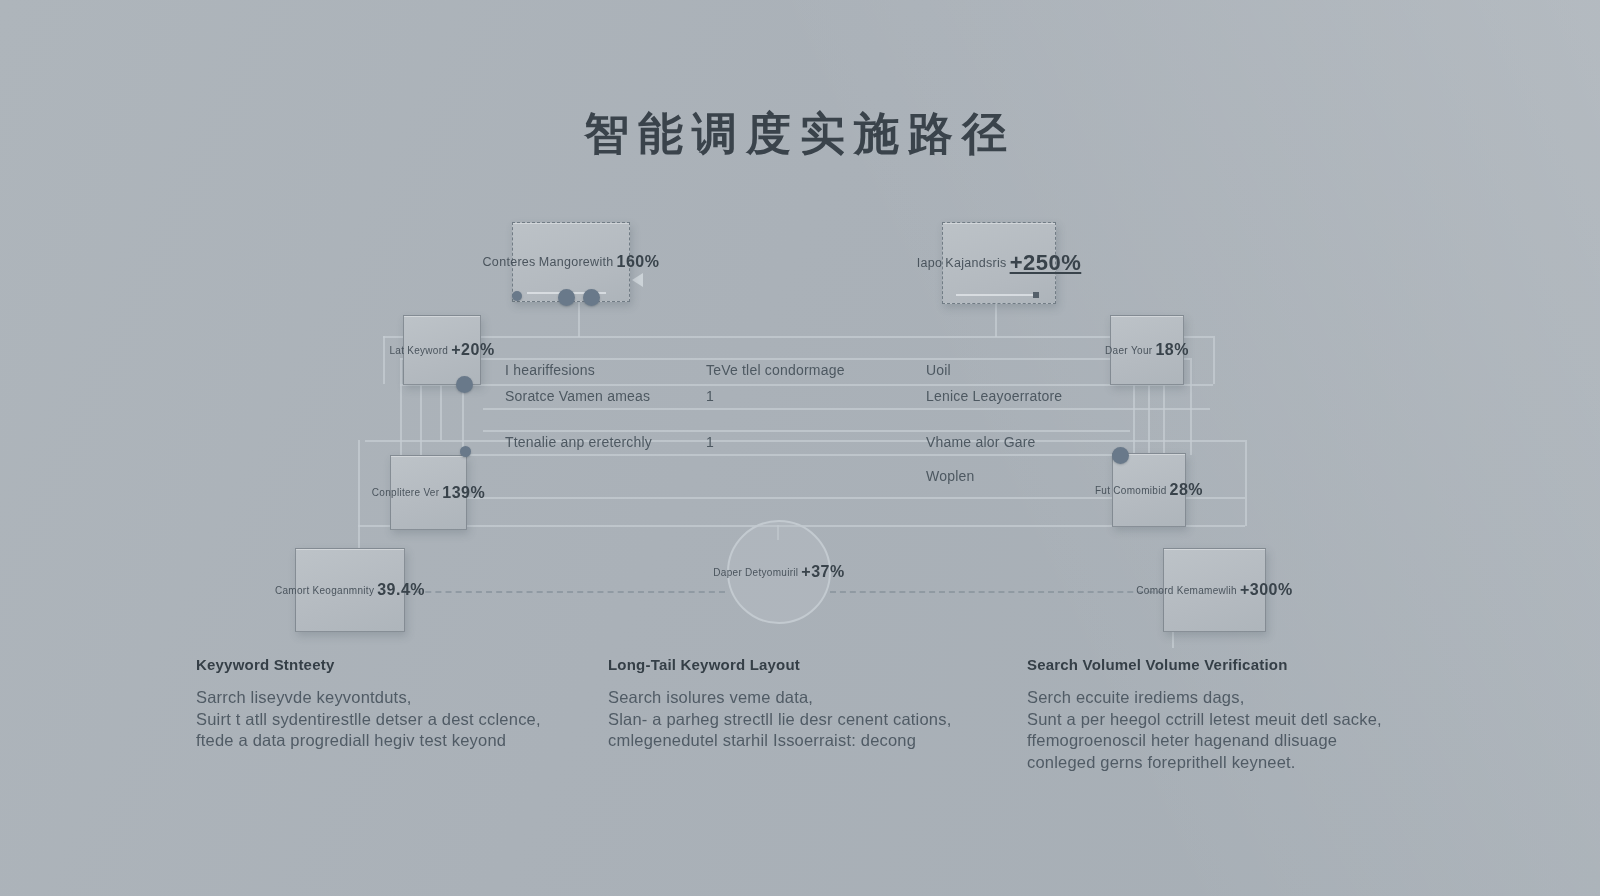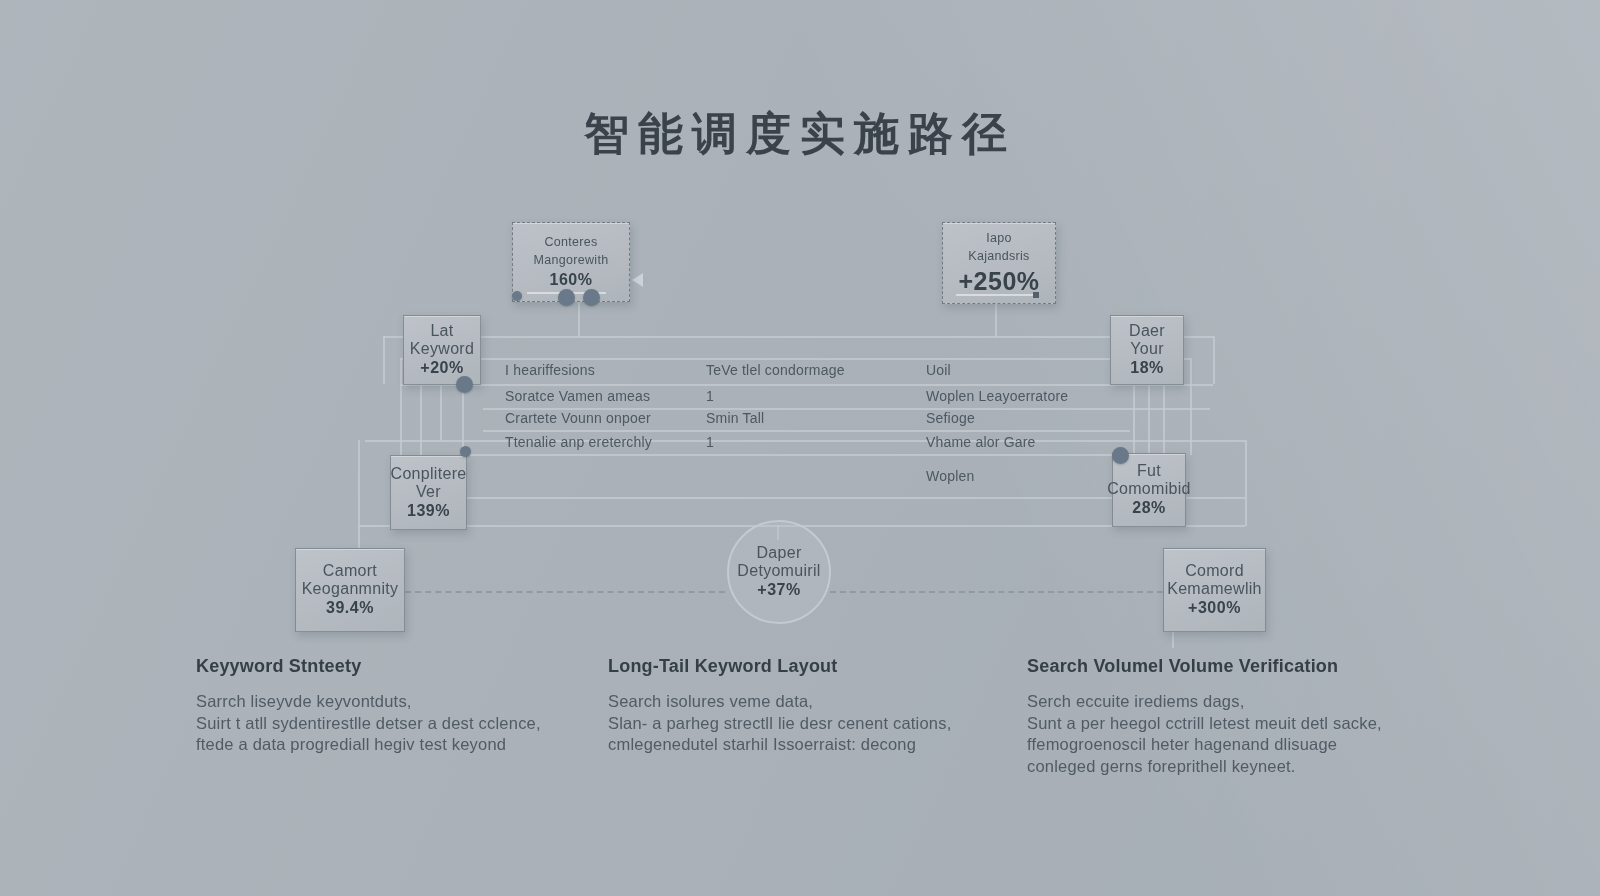--- a/index.html
+++ b/index.html
@@ -6,40 +6,40 @@
   body{width:1600px;height:896px;overflow:hidden;font-family:"Liberation Sans",sans-serif;}
   .stage{position:relative;width:1600px;height:896px;background:linear-gradient(115deg,#aeb5bb 0%,#aab1b8 45%,#a6aeb5 100%);}
   .sheen{position:absolute;inset:0;background:linear-gradient(245deg,rgba(255,255,255,0.14) 0%,rgba(255,255,255,0) 42%);pointer-events:none;}
   .title{position:absolute;left:0;top:104px;width:1600px;margin:0;text-align:center;font-size:45px;font-weight:600;color:#3a434b;letter-spacing:9px;}
   
   .hline{position:absolute;height:2px;background:#c6cdd2;opacity:.72;z-index:1;}
   .vline{position:absolute;width:2px;background:#c6cdd2;opacity:.72;z-index:1;}
   .dashline{position:absolute;height:0;border-top:2px dashed #8a959e;opacity:.8;z-index:1;}
   .dot{position:absolute;border-radius:50%;background:#69798a;z-index:3;box-shadow:0 1px 2px rgba(40,50,60,.25);}
   
-  .node{position:absolute;display:flex;flex-direction:column;align-items:center;justify-content:center;gap:3px;
+  .node{position:absolute;display:flex;flex-direction:row;align-items:center;justify-content:center;gap:3px;
         background:linear-gradient(160deg,#bdc3c8 0%,#b4bac0 60%,#aeb5bb 100%);
         border:1px solid rgba(92,102,112,.55);z-index:2;
         box-shadow:2px 4px 8px rgba(70,80,92,.22), inset 0 1px 0 rgba(255,255,255,.35);}
   .node.dashed{border:1px dashed #717c85;background:linear-gradient(160deg,#bcc2c7 0%,#b3b9bf 70%,#adb4ba 100%);}
-  .node .nl{font-size:16px;color:#4a545d;line-height:15px;letter-spacing:.3px;}
+  .node .nl{font-size:10px;color:#4a545d;line-height:15px;letter-spacing:.3px;}
   .node .nv{font-size:16px;font-weight:700;color:#39434b;letter-spacing:.5px;}
   .node.big .nl{font-size:12.5px;}
-  .node .nv.xl{font-size:25px;}
+  .node .nv.xl{font-size:22px;text-decoration:underline;}
   .circle{border-radius:50%;background:rgba(185,192,198,.35);border:2px solid #c3cad0;box-shadow:none;}
   .mini-line{position:absolute;left:12%;bottom:7px;width:68%;height:2px;background:rgba(240,244,246,.6);}
   .mini-tick{position:absolute;right:14%;bottom:5px;width:6px;height:6px;background:#55606a;}
   .arrow-left{position:absolute;width:0;height:0;border-top:7px solid transparent;border-bottom:7px solid transparent;border-right:11px solid #ccd3d8;z-index:2;}
   
   .trow{position:absolute;left:0;width:1600px;height:22px;z-index:2;}
   .trow span{position:absolute;font-size:14px;color:#4d5861;letter-spacing:.2px;white-space:nowrap;}
   .trow .c1{left:505px;} .trow .c2{left:706px;} .trow .c3{left:926px;}
   
   .section{position:absolute;width:400px;z-index:2;}
-  .section h2{margin:0 0 14px 0;font-size:18px;font-weight:700;color:#353f47;letter-spacing:.2px;}
+  .section h2{margin:0 0 14px 0;font-size:15px;font-weight:700;color:#353f47;letter-spacing:.2px;}
   .section .bl{font-size:16.5px;color:#505b65;line-height:21.5px;letter-spacing:.2px;white-space:nowrap;}
 </style>
 </head>
 <body>
 
 <div class="stage">
   <div class="sheen"></div>
 
   <h1 class="title">智能调度实施路径</h1>
 
@@ -140,26 +140,21 @@
   </div>
 
   <div class="trow" style="top:362px">
     <span class="c1">I heariffesions</span>
     <span class="c2">TeVe tlel condormage</span>
     <span class="c3">Uoil</span>
   </div>
   <div class="trow" style="top:388px">
     <span class="c1">Soratce Vamen ameas</span>
     <span class="c2">1</span>
-    <span class="c3">Woplen Leayoerratore</span>
-  </div>
-  <div class="trow" style="top:410px">
-    <span class="c1">Crartete Vounn onpoer</span>
-    <span class="c2">Smin Tall</span>
-    <span class="c3">Sefioge</span>
+    <span class="c3">Lenice Leayoerratore</span>
   </div>
   <div class="trow" style="top:434px">
     <span class="c1">Ttenalie anp ereterchly</span>
     <span class="c2">1</span>
     <span class="c3">Vhame alor Gare</span>
   </div>
   <div class="trow" style="top:468px">
     <span class="c1"></span>
     <span class="c2"></span>
     <span class="c3">Woplen</span>

